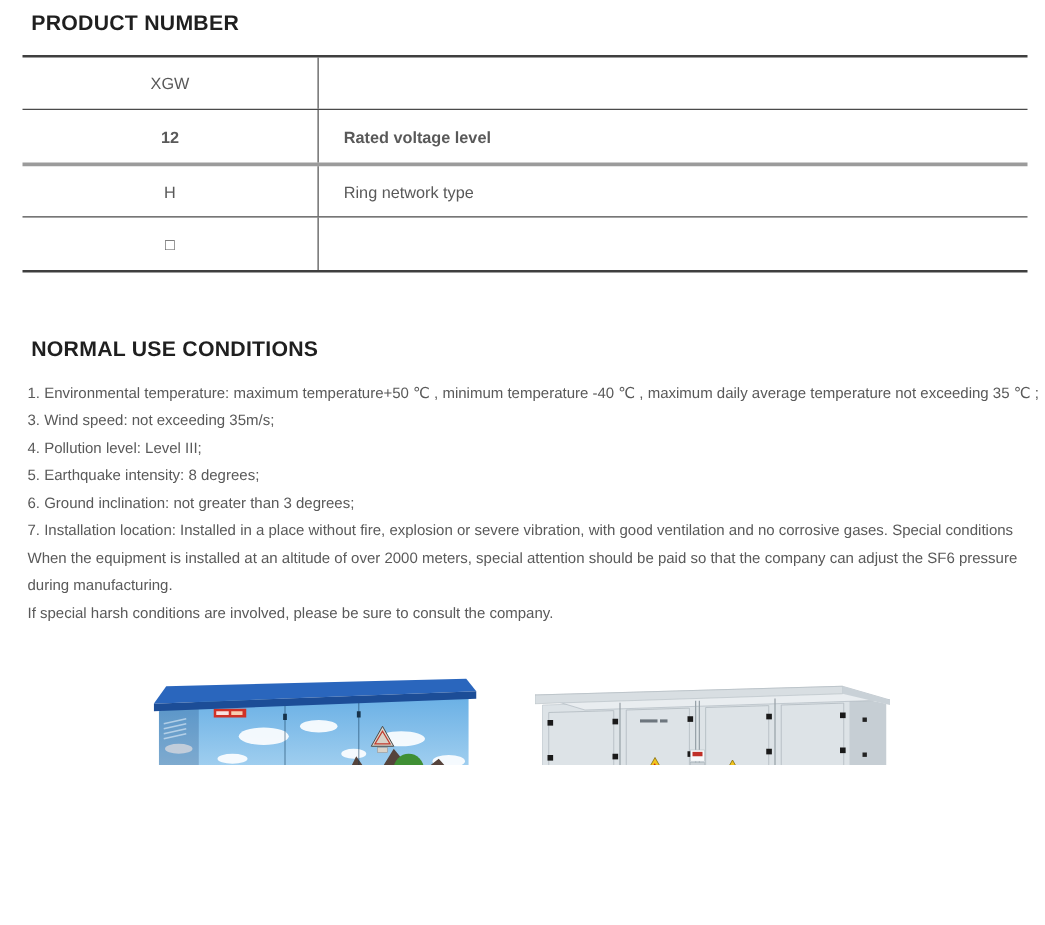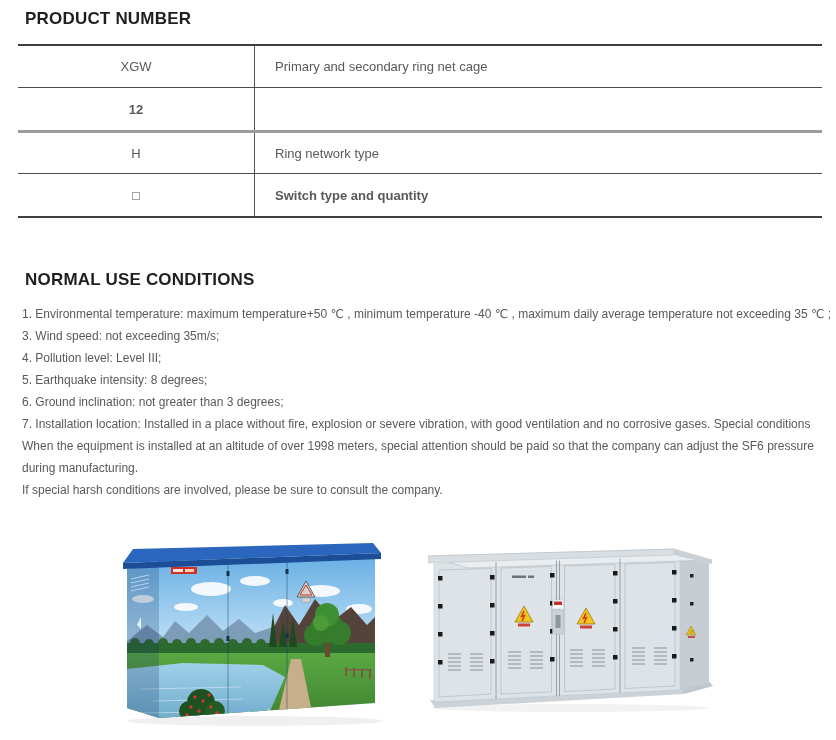--- a/index.html
+++ b/index.html
@@ -1,18 +1,18 @@
 <!DOCTYPE html>
 <html style="--page-bg: #ffffff; --heading-color: #1f1f1f; --body-text-color: #595959; --table-line-dark: #3f3f3f; --table-line-gray: #9b9b9b; --roof-blue: #2a66bd; --roof-blue-dark: #1c4d97; --cabinet-gray: #dde3e7; --cabinet-side: #c6ced4; --warning-yellow: #f2c41c;"><head>
 <meta charset="utf-8">
 <style>
   * { box-sizing: border-box; }
   html,body { margin:0; padding:0; background:#fff; }
   .page {
-    width:836px; height:740px; position:relative; overflow:hidden;
+    width:836px; height:612px; position:relative; overflow:hidden;
     background:var(--page-bg,#fff);
     font-family:"Liberation Sans","DejaVu Sans",sans-serif;
   }
   .sec-title {
     margin:9px 0 0 25px; font-size:17px; line-height:20px; font-weight:bold;
     color:var(--heading-color,#1f1f1f); letter-spacing:.2px;
   }
   .sec-title.second { margin-top:52px; }
 
   
@@ -52,55 +52,54 @@
 </head>
 <body>
 
 <div class="page">
 
   <div class="sec-title">PRODUCT NUMBER</div>
 
   <div class="pn-table">
   <div class="pn-row">
     <div class="pn-cell pn-cell-code">XGW</div>
-    <div class="pn-cell pn-cell-desc">Primary and secondary ring net cage</div>
   </div>
 
   <div class="pn-row">
     <div class="pn-cell pn-cell-code">12</div>
+    <div class="pn-cell pn-cell-desc">Rated voltage level</div>
   </div>
 
   <div class="pn-row">
     <div class="pn-cell pn-cell-code">H</div>
     <div class="pn-cell pn-cell-desc">Ring network type</div>
   </div>
 
   <div class="pn-row">
     <div class="pn-cell pn-cell-code">□</div>
-    <div class="pn-cell pn-cell-desc">Switch type and quantity</div>
   </div>
 </div>
 
   <div class="sec-title second">NORMAL USE CONDITIONS</div>
 
   <div class="conditions">
   <div class="cond-line">1. Environmental temperature: maximum temperature+50 ℃ , minimum temperature -40 ℃ , maximum daily average temperature not exceeding 35 ℃ ;</div>
 
 
   <div class="cond-line">3. Wind speed: not exceeding 35m/s;</div>
 
   <div class="cond-line">4. Pollution level: Level III;</div>
 
   <div class="cond-line">5. Earthquake intensity: 8 degrees;</div>
 
   <div class="cond-line">6. Ground inclination: not greater than 3 degrees;</div>
 
   <div class="cond-line">7. Installation location: Installed in a place without fire, explosion or severe vibration, with good ventilation and no corrosive gases. Special conditions</div>
 
-  <div class="cond-line">When the equipment is installed at an altitude of over 1998 meters, special attention should be paid so that the company can adjust the SF6 pressure</div>
+  <div class="cond-line">When the equipment is installed at an altitude of over 2000 meters, special attention should be paid so that the company can adjust the SF6 pressure</div>
 
   <div class="cond-line">during manufacturing.</div>
 
   <div class="cond-line">If special harsh conditions are involved, please be sure to consult the company.</div>
 </div>
 
   <div class="images">
 
     <svg class="cab-left" width="269" height="186" viewBox="0 0 269 186">
       <defs>

